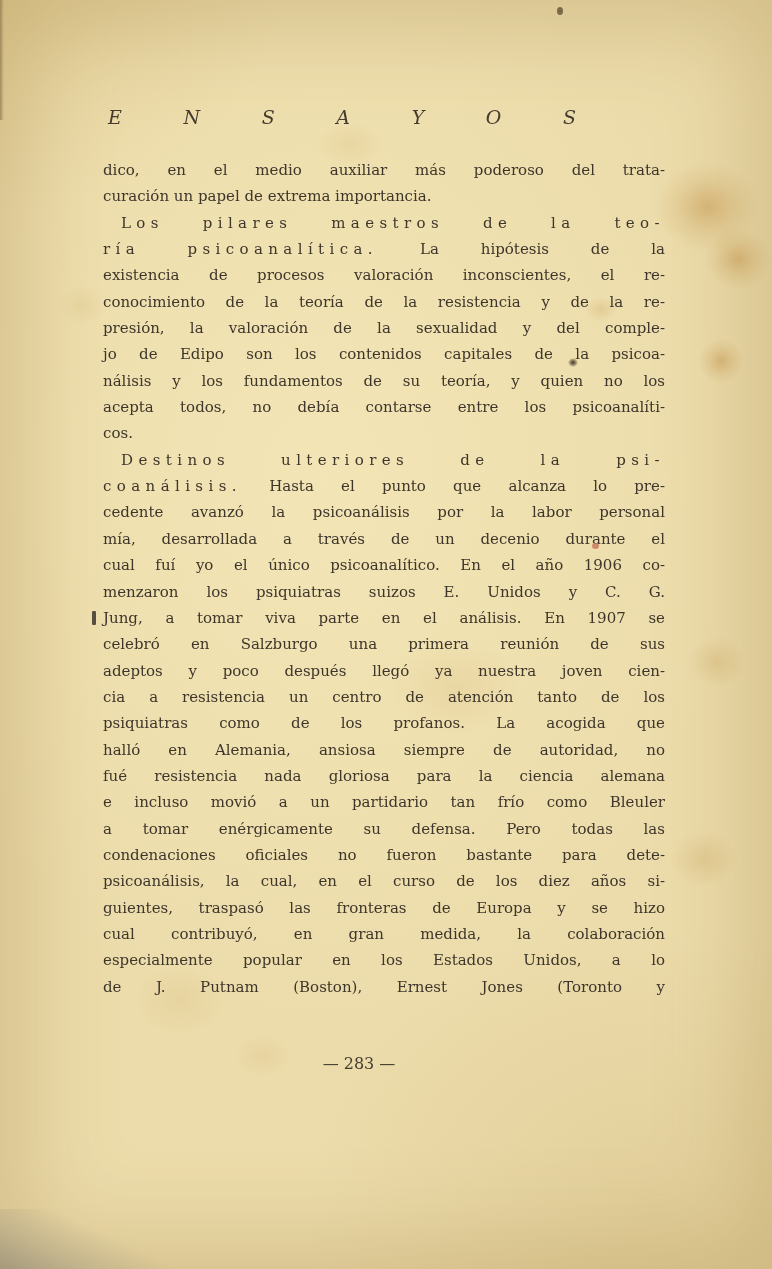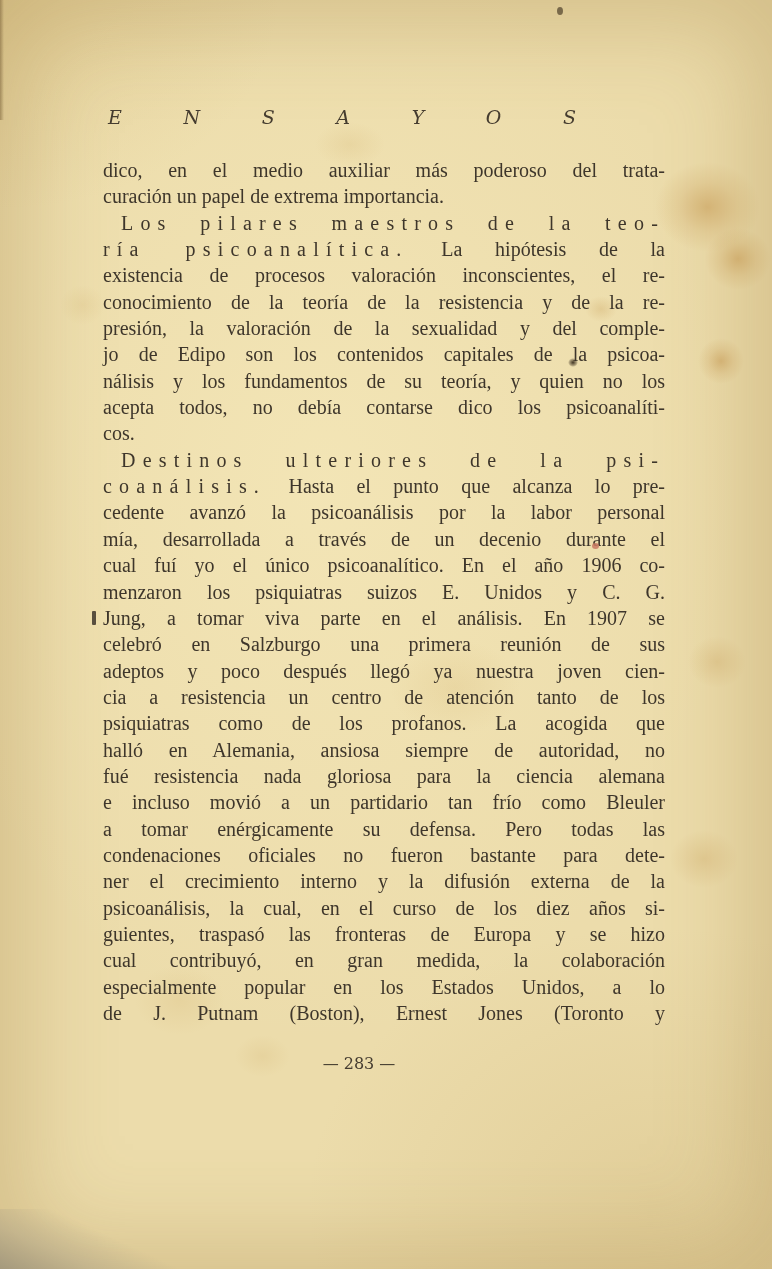--- a/index.html
+++ b/index.html
@@ -32,25 +32,24 @@
     color: #453c2f;
   }
   .header span { display: inline-block; }
 
   
   .body-text {
     position: absolute;
     top: 157px;
     left: 103px;
     width: 562px;
-    font-size: 20px;
+    font-size: 15px;
     line-height: 26.35px;
     color: #3e362b;
     z-index: 1;
-    font-family: Liberation Serif, serif;
   }
   .line {
     text-align: justify;
     text-align-last: justify;
     white-space: nowrap;
     height: 26.35px;
   }
   .line.short { text-align-last: left; white-space: normal; }
   .line.indent { padding-left: 18px; }
   .sp { letter-spacing: 0.36em; }
@@ -152,39 +151,38 @@
   <div class="body-text">
       <div class="line">dico, en el medio auxiliar más poderoso del trata-</div>
       <div class="line short">curación un papel de extrema importancia.</div>
       <div class="line indent"><span class="sp">Los pilares maestros de la teo-</span></div>
       <div class="line"><span class="sp">ría psicoanalítica.</span> La hipótesis de la</div>
       <div class="line">existencia de procesos valoración inconscientes, el re-</div>
       <div class="line">conocimiento de la teoría de la resistencia y de la re-</div>
       <div class="line">presión, la valoración de la sexualidad y del comple-</div>
       <div class="line">jo de Edipo son los contenidos capitales de la psicoa-</div>
       <div class="line">nálisis y los fundamentos de su teoría, y quien no los</div>
-      <div class="line">acepta todos, no debía contarse dico los psicoanalíti-</div>
+      <div class="line">acepta todos, no debía contarse entre los psicoanalíti-</div>
       <div class="line short">cos.</div>
       <div class="line indent"><span class="sp">Destinos ulteriores de la psi-</span></div>
       <div class="line"><span class="sp">coanálisis.</span> Hasta el punto que alcanza lo pre-</div>
       <div class="line">cedente avanzó la psicoanálisis por la labor personal</div>
       <div class="line">mía, desarrollada a través de un decenio durante el</div>
       <div class="line">cual fuí yo el único psicoanalítico. En el año 1906 co-</div>
       <div class="line">menzaron los psiquiatras suizos E. Unidos y C. G.</div>
       <div class="line">Jung, a tomar viva parte en el análisis. En 1907 se</div>
       <div class="line">celebró en Salzburgo una primera reunión de sus</div>
       <div class="line">adeptos y poco después llegó ya nuestra joven cien-</div>
       <div class="line">cia a resistencia un centro de atención tanto de los</div>
       <div class="line">psiquiatras como de los profanos. La acogida que</div>
       <div class="line">halló en Alemania, ansiosa siempre de autoridad, no</div>
       <div class="line">fué resistencia nada gloriosa para la ciencia alemana</div>
       <div class="line">e incluso movió a un partidario tan frío como Bleuler</div>
       <div class="line">a tomar enérgicamente su defensa. Pero todas las</div>
       <div class="line">condenaciones oficiales no fueron bastante para dete-</div>
-      <div class="line">ner el crecimiento interno y la difusión externa de la</div>
       <div class="line">psicoanálisis, la cual, en el curso de los diez años si-</div>
       <div class="line">guientes, traspasó las fronteras de Europa y se hizo</div>
       <div class="line">cual contribuyó, en gran medida, la colaboración</div>
       <div class="line">especialmente popular en los Estados Unidos, a lo</div>
       <div class="line">de J. Putnam (Boston), Ernest Jones (Toronto y</div>
     </div>
 
   <div class="footer">— 283 —</div>
 
 </div>

